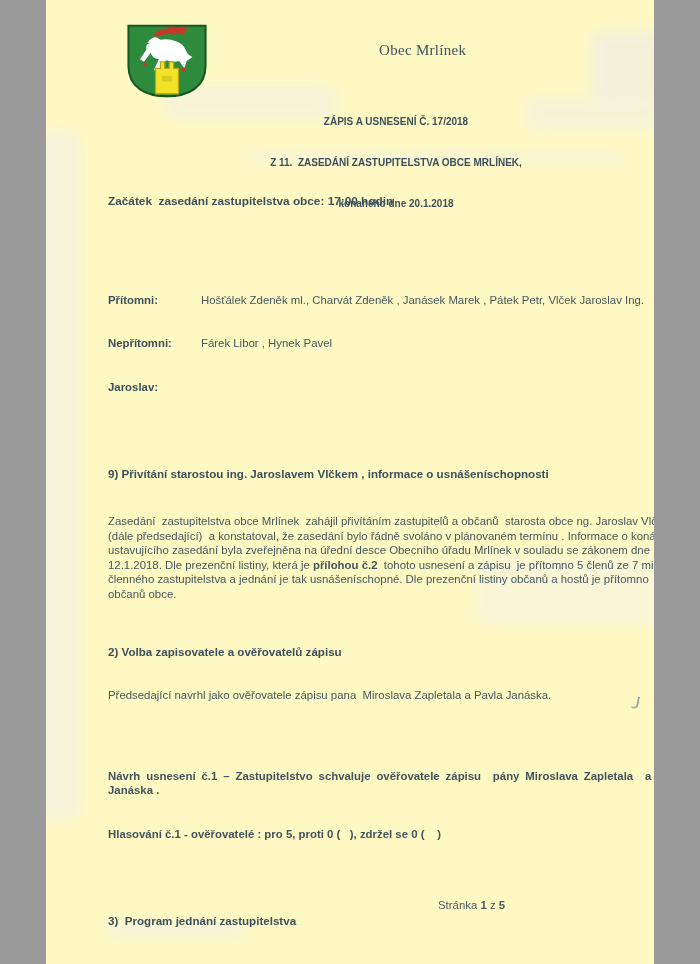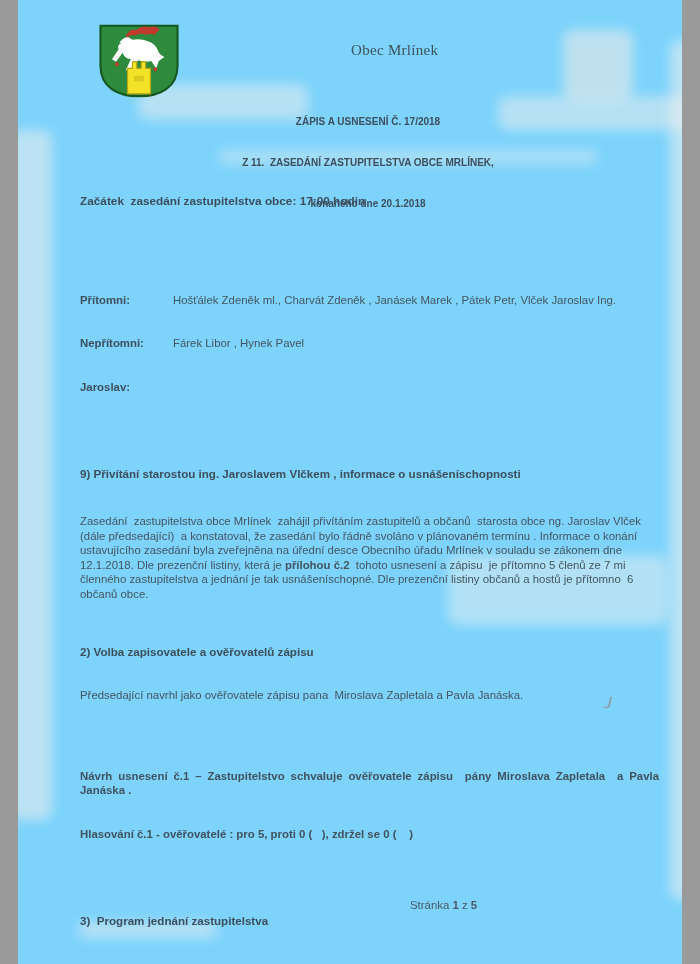--- a/index.html
+++ b/index.html
@@ -1,20 +1,20 @@
 <!DOCTYPE html>
 <html><head>
 <meta charset="utf-8">
 <style>
   html,body{margin:0;padding:0;background:#9a9a9a;}
   .page{
     position:relative;
-    width:664px;height:964px;
+    width:608px;height:964px;
     margin:0 auto;
-    background:#7dd3fc;
+    background:#fef9c3;
     overflow:hidden;
     font-family:"Liberation Sans","DejaVu Sans",sans-serif;
     color:#44565f;
     font-size:11.4px;
     line-height:14.5px;
   }
   
   .blob{position:absolute;border-radius:10px;filter:blur(6px);pointer-events:none;}
   .blob.b1{left:-8px;top:130px;width:42px;height:690px;background:#f0f0ec;opacity:.55;}
   .blob.b2{left:652px;top:40px;width:56px;height:860px;background:#f1f1ee;opacity:.55;}

